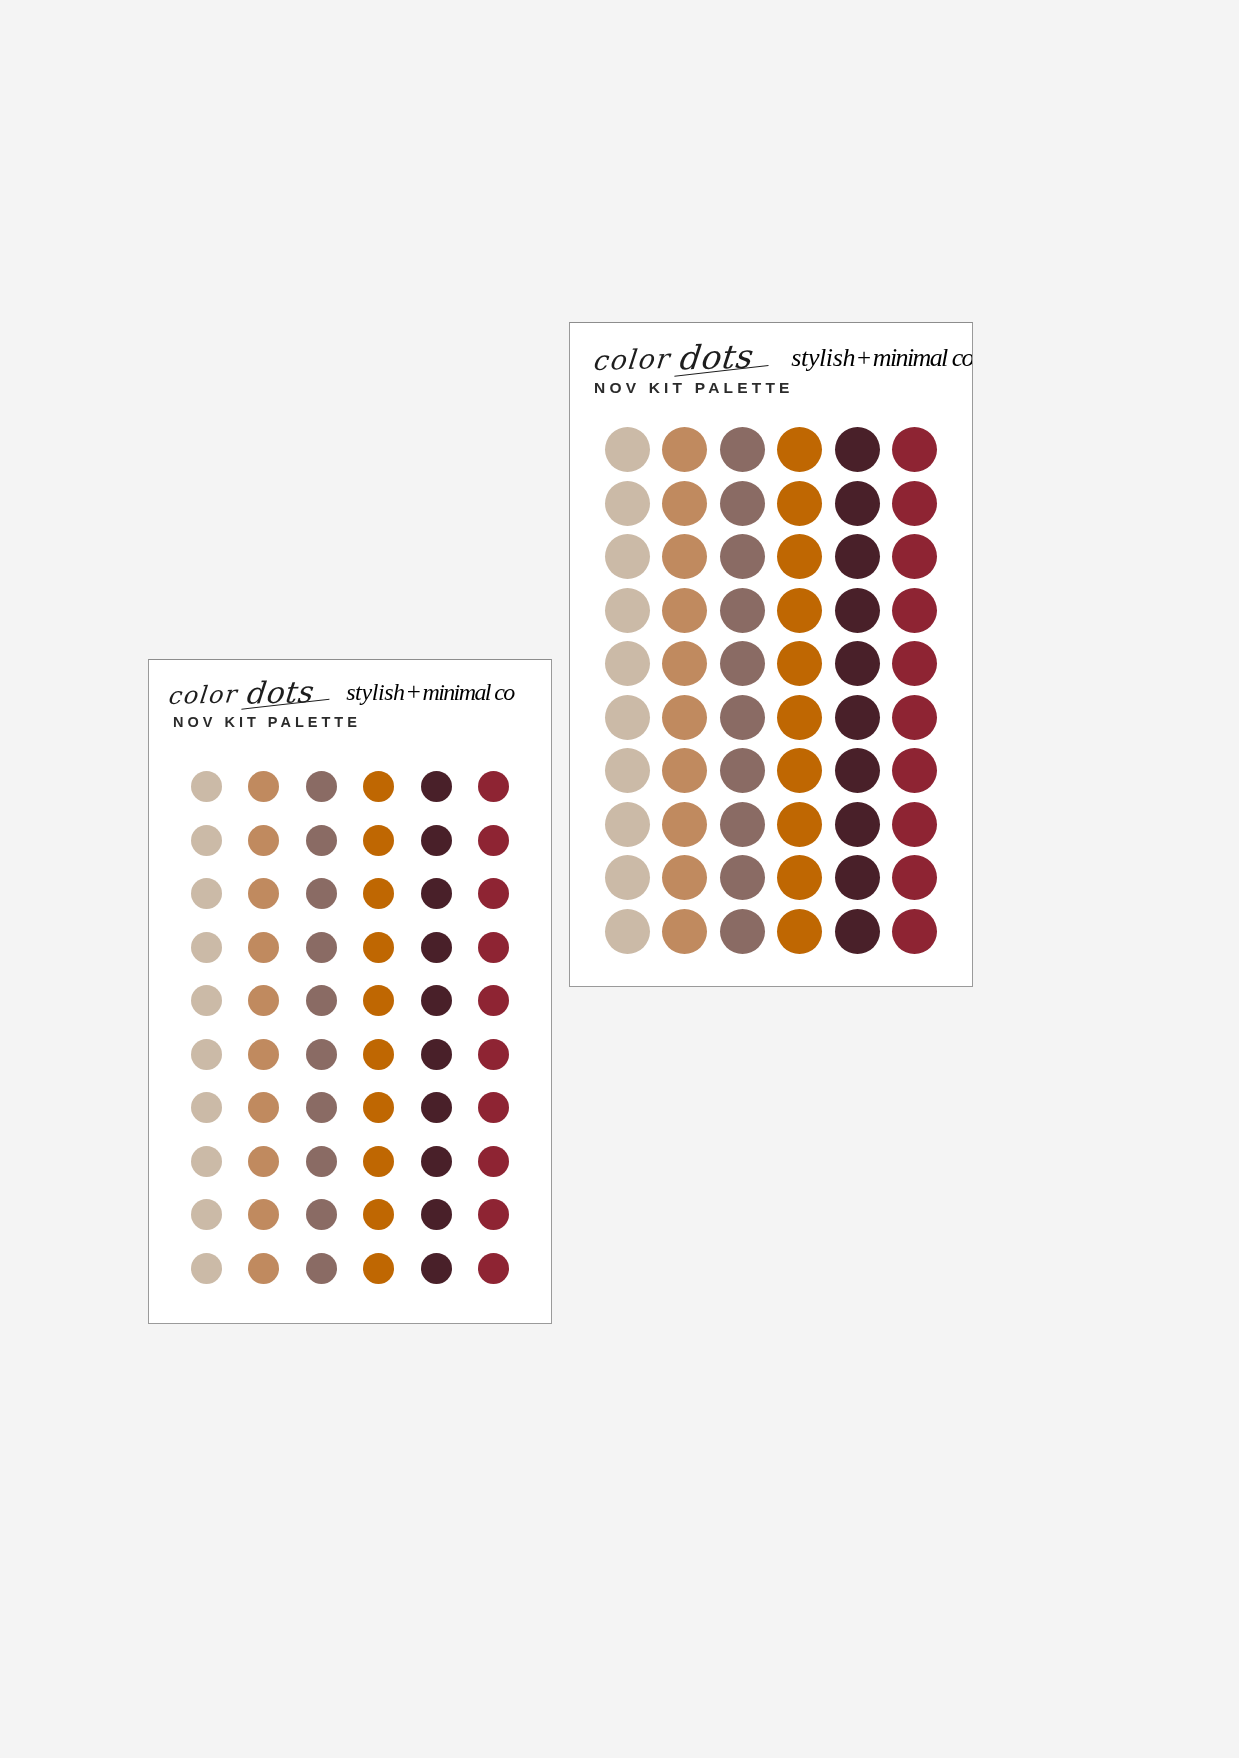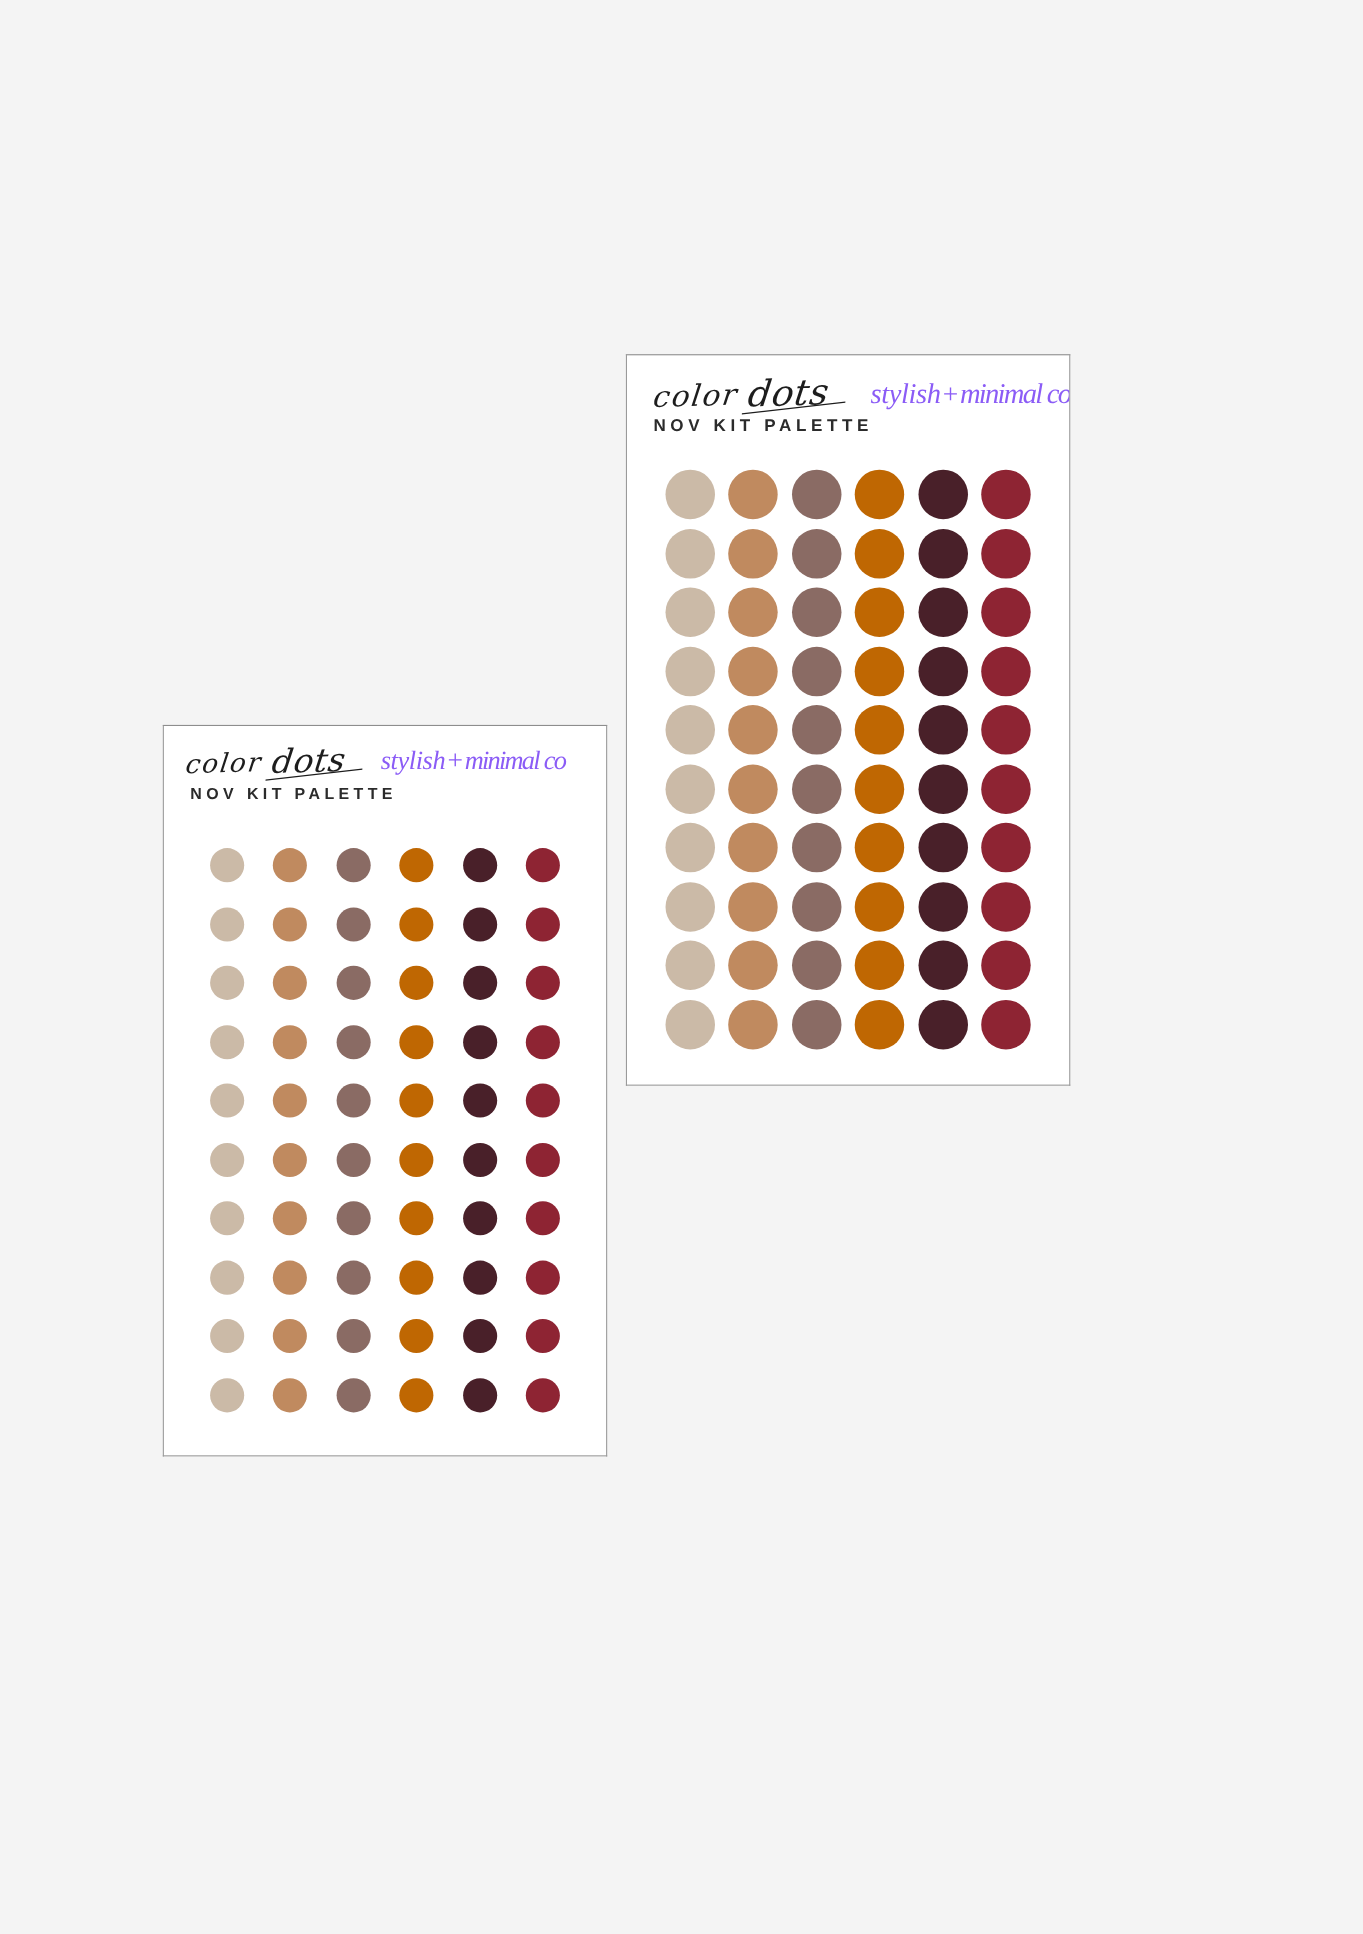--- a/index.html
+++ b/index.html
@@ -97,21 +97,21 @@
     height: 1.4px;
     background: #1d1d1d;
     transform: rotate(-5deg);
   }
 
   .brand-serif {
     display: inline-block;
     font-family: "Liberation Serif", serif;
     font-style: italic;
     font-size: 26px;
-    color: #8b5cf6;
+    color: #000000;
     margin-left: 36px;
     letter-spacing: -0.4px;
     position: relative;
     top: 2px;
   }
   .brand-serif .plus {
     font-style: normal;
     font-size: 25px;
     margin: 0 2px;
   }

